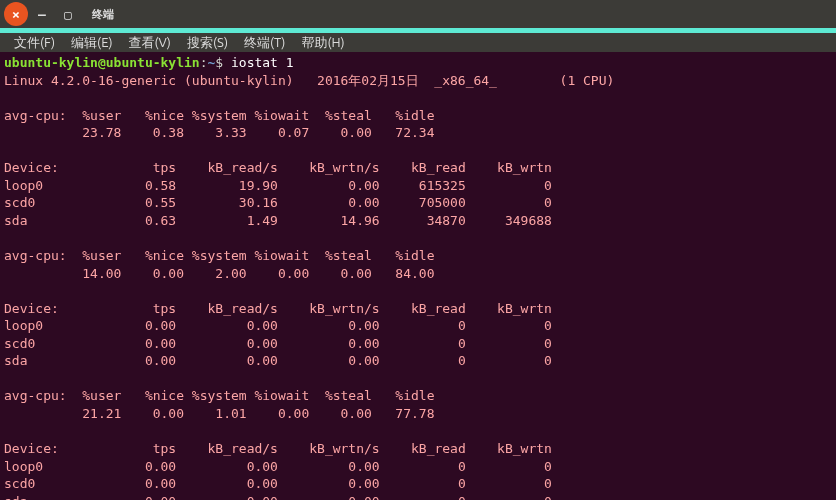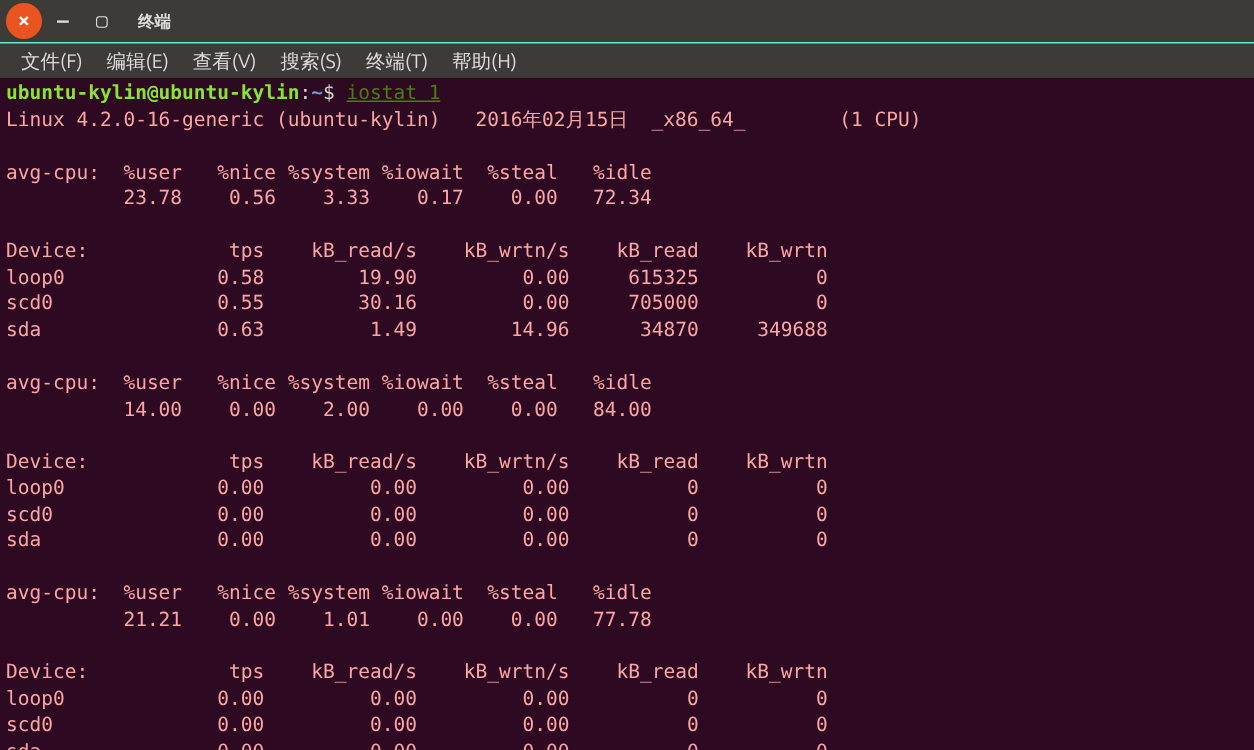--- a/index.html
+++ b/index.html
@@ -33,39 +33,39 @@
   font-family:"Ubuntu",sans-serif;
   font-size:11px;
   font-weight:bold;
 }
 .menubar {
   height:24px;
   background:#3c3b37;
   display:flex;
   align-items:center;
   padding-left:6px;
-  border-top:1px solid #5eead4;
+  border-top:5px solid #5eead4;
   font-family:"Ubuntu",sans-serif;
   font-size:13px;
   color:#dcdcdc;
 }
 .menu-item { padding:0 8px; cursor:pointer; }
 
 .terminal-body {
   background:#2d0922;
   padding:2px 4px;
   white-space:pre;
   line-height:1.35;
   letter-spacing:0;
 }
 .prompt-user { color:#8ae234; font-weight:bold;margin-top:47px; }
 .prompt-colon { color:#d3d7cf; }
 .prompt-path { color:#729fcf; font-weight:bold; }
 .prompt-dollar { color:#d3d7cf; }
-.cmd { color:#4d7c0f;text-decoration:underline; }
+.cmd { color:#ffffff; }
 .out { color:#fca5a5; }
 </style>
 </head>
 <body>
 
 <div class="titlebar">
   <div class="win-btns">
     <div class="win-btn close-btn">×</div>
     <div class="win-btn min-btn">–</div>
     <div class="win-btn max-btn">▢</div>
@@ -79,21 +79,21 @@
   <span class="menu-item">查看(V)</span>
   <span class="menu-item">搜索(S)</span>
   <span class="menu-item">终端(T)</span>
   <span class="menu-item">帮助(H)</span>
 </div>
 
 <div class="terminal-body"><span class="prompt-user">ubuntu-kylin@ubuntu-kylin</span><span class="prompt-colon">:</span><span class="prompt-path">~</span><span class="prompt-dollar">$ </span><span class="cmd">iostat 1</span>
 <span class="out">Linux 4.2.0-16-generic (ubuntu-kylin)   2016年02月15日  _x86_64_        (1 CPU)</span>
 
 <span class="out">avg-cpu:  %user   %nice %system %iowait  %steal   %idle</span>
-<span class="out">          23.78    0.56    3.33    0.17    0.00   72.34</span>
+<span class="out">          23.78    0.38    3.33    0.07    0.00   72.34</span>
 
 <span class="out">Device:            tps    kB_read/s    kB_wrtn/s    kB_read    kB_wrtn</span>
 <span class="out">loop0             0.58        19.90         0.00     615325          0</span>
 <span class="out">scd0              0.55        30.16         0.00     705000          0</span>
 <span class="out">sda               0.63         1.49        14.96      34870     349688</span>
 
 <span class="out">avg-cpu:  %user   %nice %system %iowait  %steal   %idle</span>
 <span class="out">          14.00    0.00    2.00    0.00    0.00   84.00</span>
 
 <span class="out">Device:            tps    kB_read/s    kB_wrtn/s    kB_read    kB_wrtn</span>

